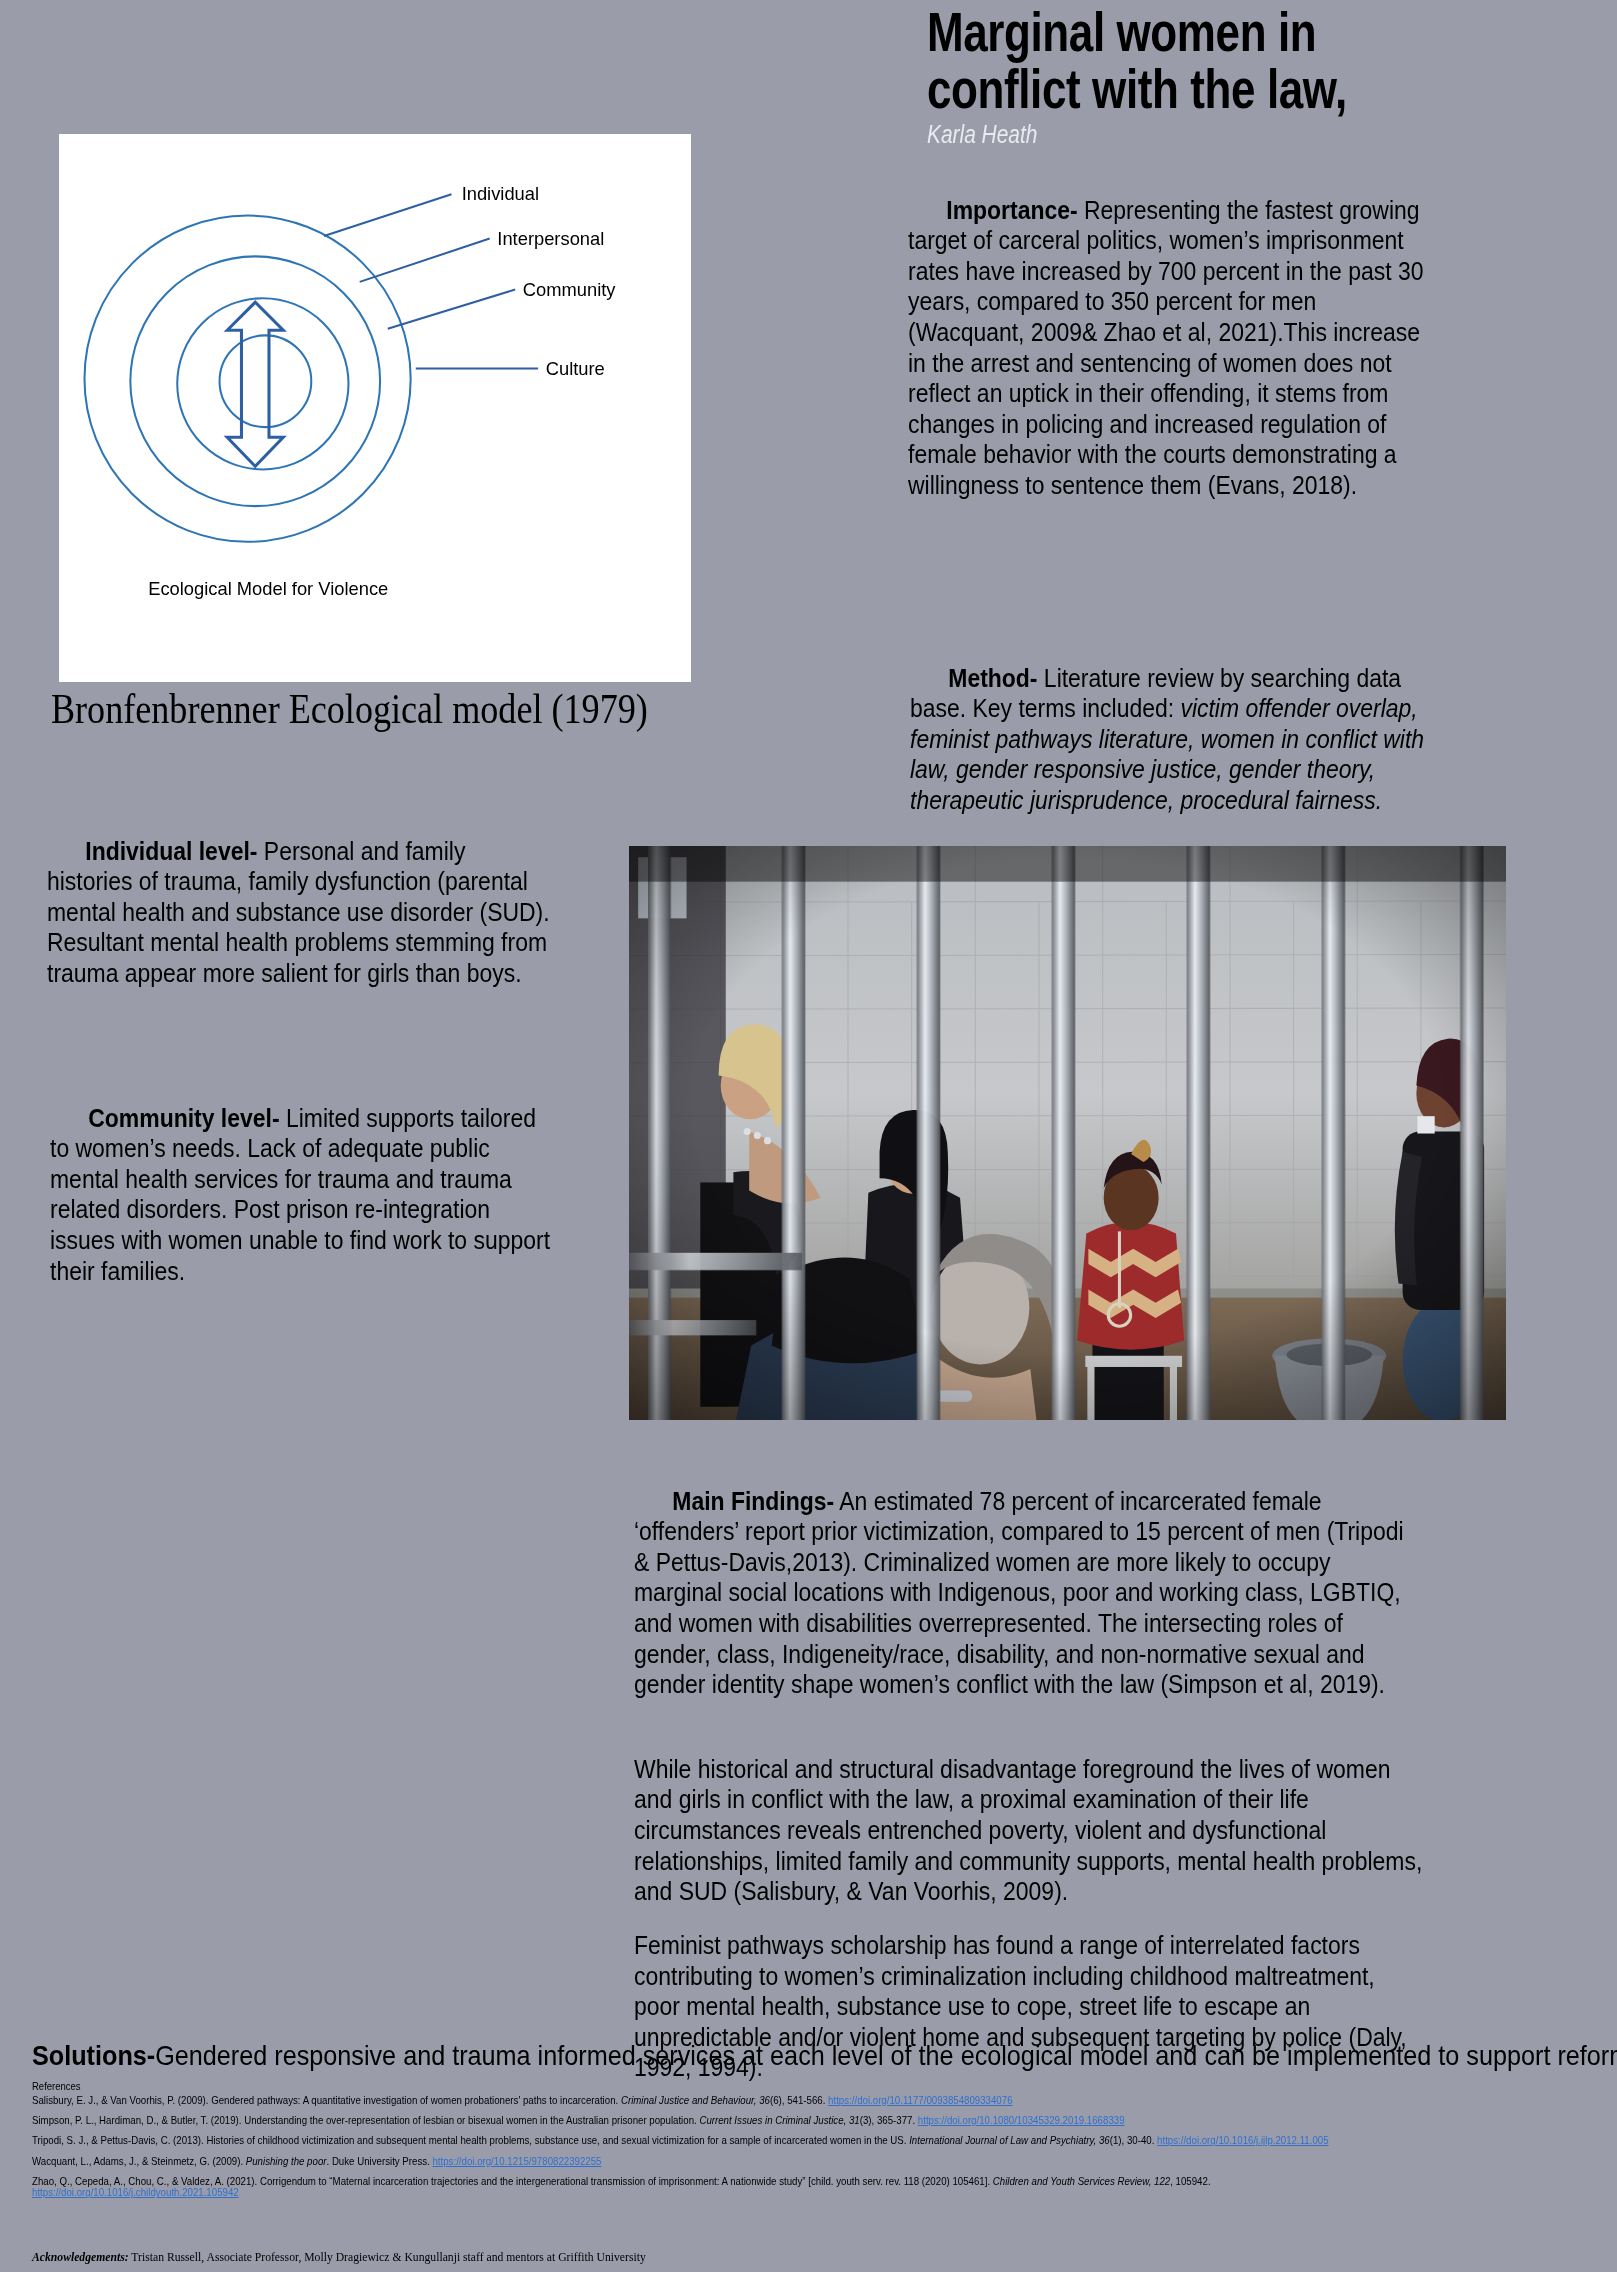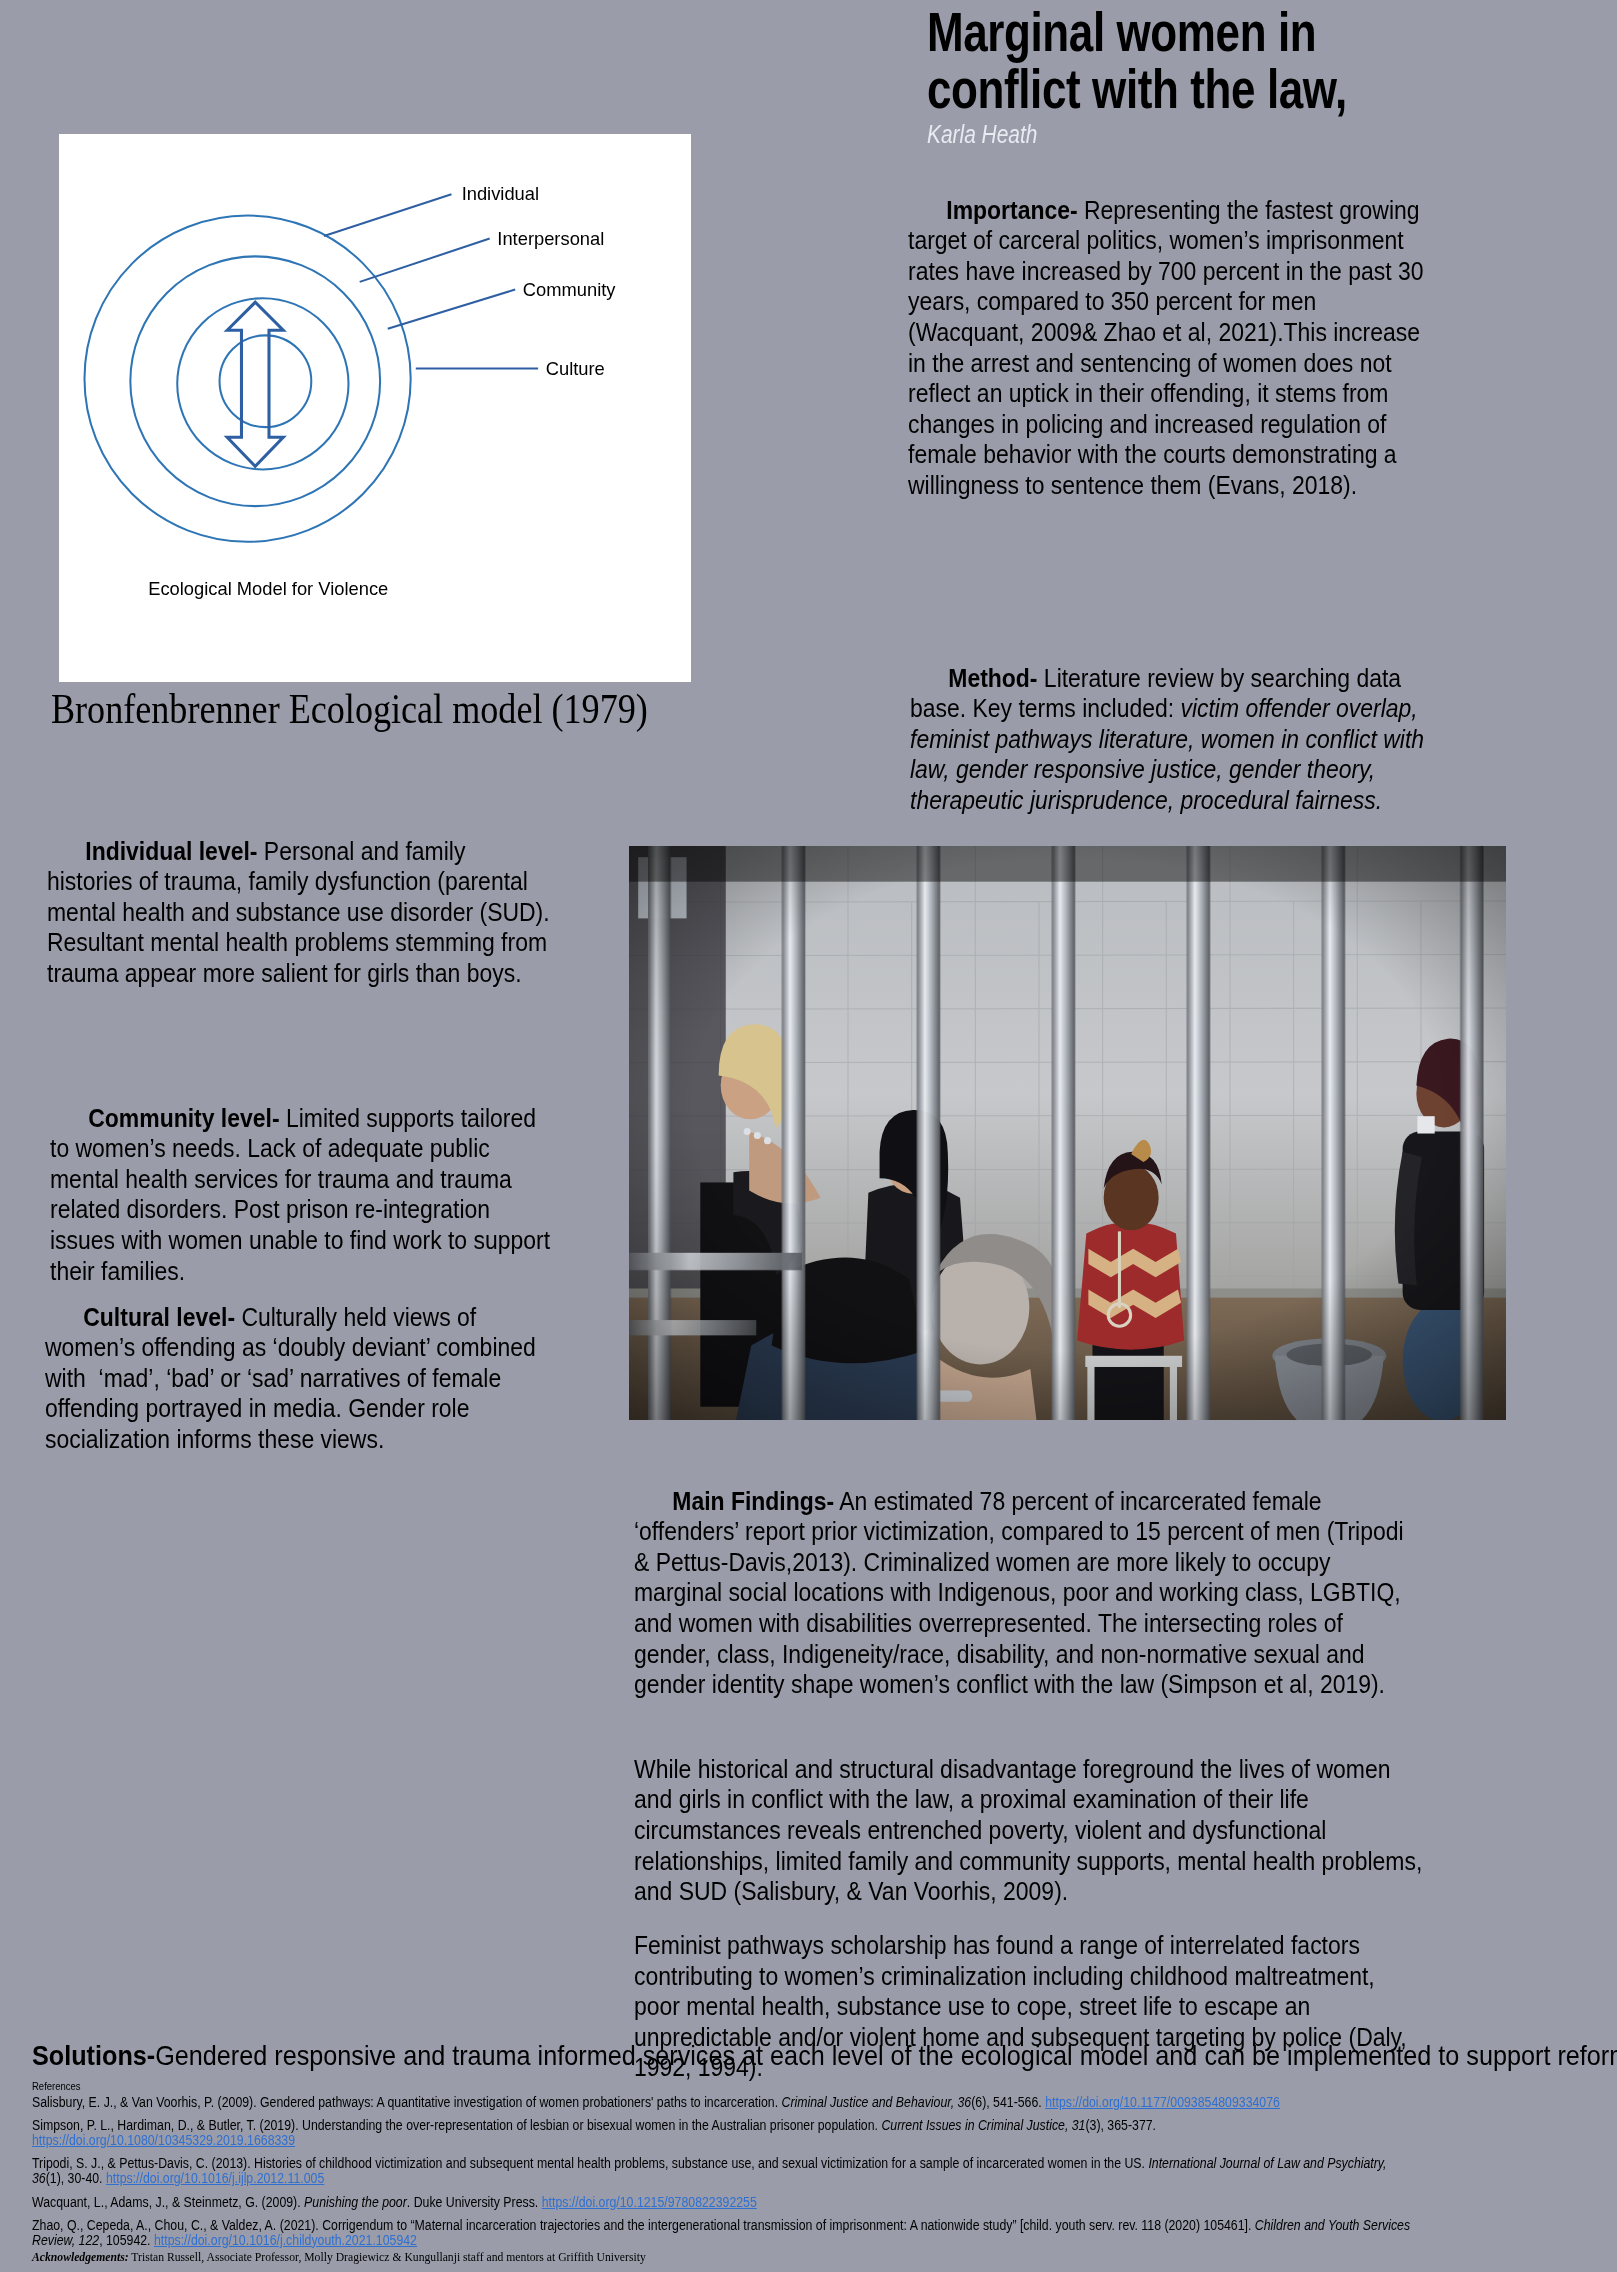--- a/index.html
+++ b/index.html
@@ -100,21 +100,21 @@
 
   
   .refs-heading{
     position:absolute;left:32px;top:2080px;
     font-family:"Liberation Sans Narrow","Liberation Sans",sans-serif;
     font-size:11.2px;transform:scaleX(0.85);transform-origin:left top;
   }
   .refs{
     position:absolute;left:32px;top:2095px;width:1569px;
     font-family:"Liberation Sans Narrow","Liberation Sans",sans-serif;
-    font-size:14px;line-height:1.05;
+    font-size:11px;line-height:1.05;
   }
   .ref{margin-bottom:8.7px;transform:scaleX(0.88);transform-origin:left top;white-space:normal;}
   .ref i{font-style:italic;}
   .ref a,.ref .lnk{color:#2f6fd0;text-decoration:underline;}
   .ack{
     position:absolute;left:32px;top:2250px;width:1325px;
     font-family:"Liberation Serif",serif;
     font-size:12.7px;
     transform:scaleX(0.92);transform-origin:left top;
     white-space:nowrap;
@@ -177,25 +177,20 @@
       <b>Individual level-</b><span> Personal and family histories of trauma, family dysfunction (parental mental health and substance use disorder (SUD). Resultant mental health problems stemming from trauma appear more salient for girls than boys.</span>
     </div>
   </div>
 
   <div class="sec-community">
     <div class="body-text">
       <b>Community level-</b><span> Limited supports tailored to women’s needs. Lack of adequate public mental health services for trauma and trauma related disorders. Post prison re-integration issues with women unable to find work to support their families.</span>
     </div>
   </div>
 
-  <div class="sec-cultural">
-    <div class="body-text">
-      <b>Cultural level-</b><span> Culturally held views of women’s offending as ‘doubly deviant’ combined with  ‘mad’, ‘bad’ or ‘sad’ narratives of female offending portrayed in media. Gender role socialization informs these views.</span>
-    </div>
-  </div>
 
   <div class="photo">
     <svg viewBox="0 0 1722 1126" preserveAspectRatio="none">
       <defs>
         <linearGradient id="wallG" x1="0" y1="0" x2="0" y2="1">
           <stop offset="0" stop-color="#b9bcc0"></stop>
           <stop offset="0.55" stop-color="#c6c8cb"></stop>
           <stop offset="1" stop-color="#a3a3a1"></stop>
         </linearGradient>
         <linearGradient id="barG" x1="0" y1="0" x2="1" y2="0">

